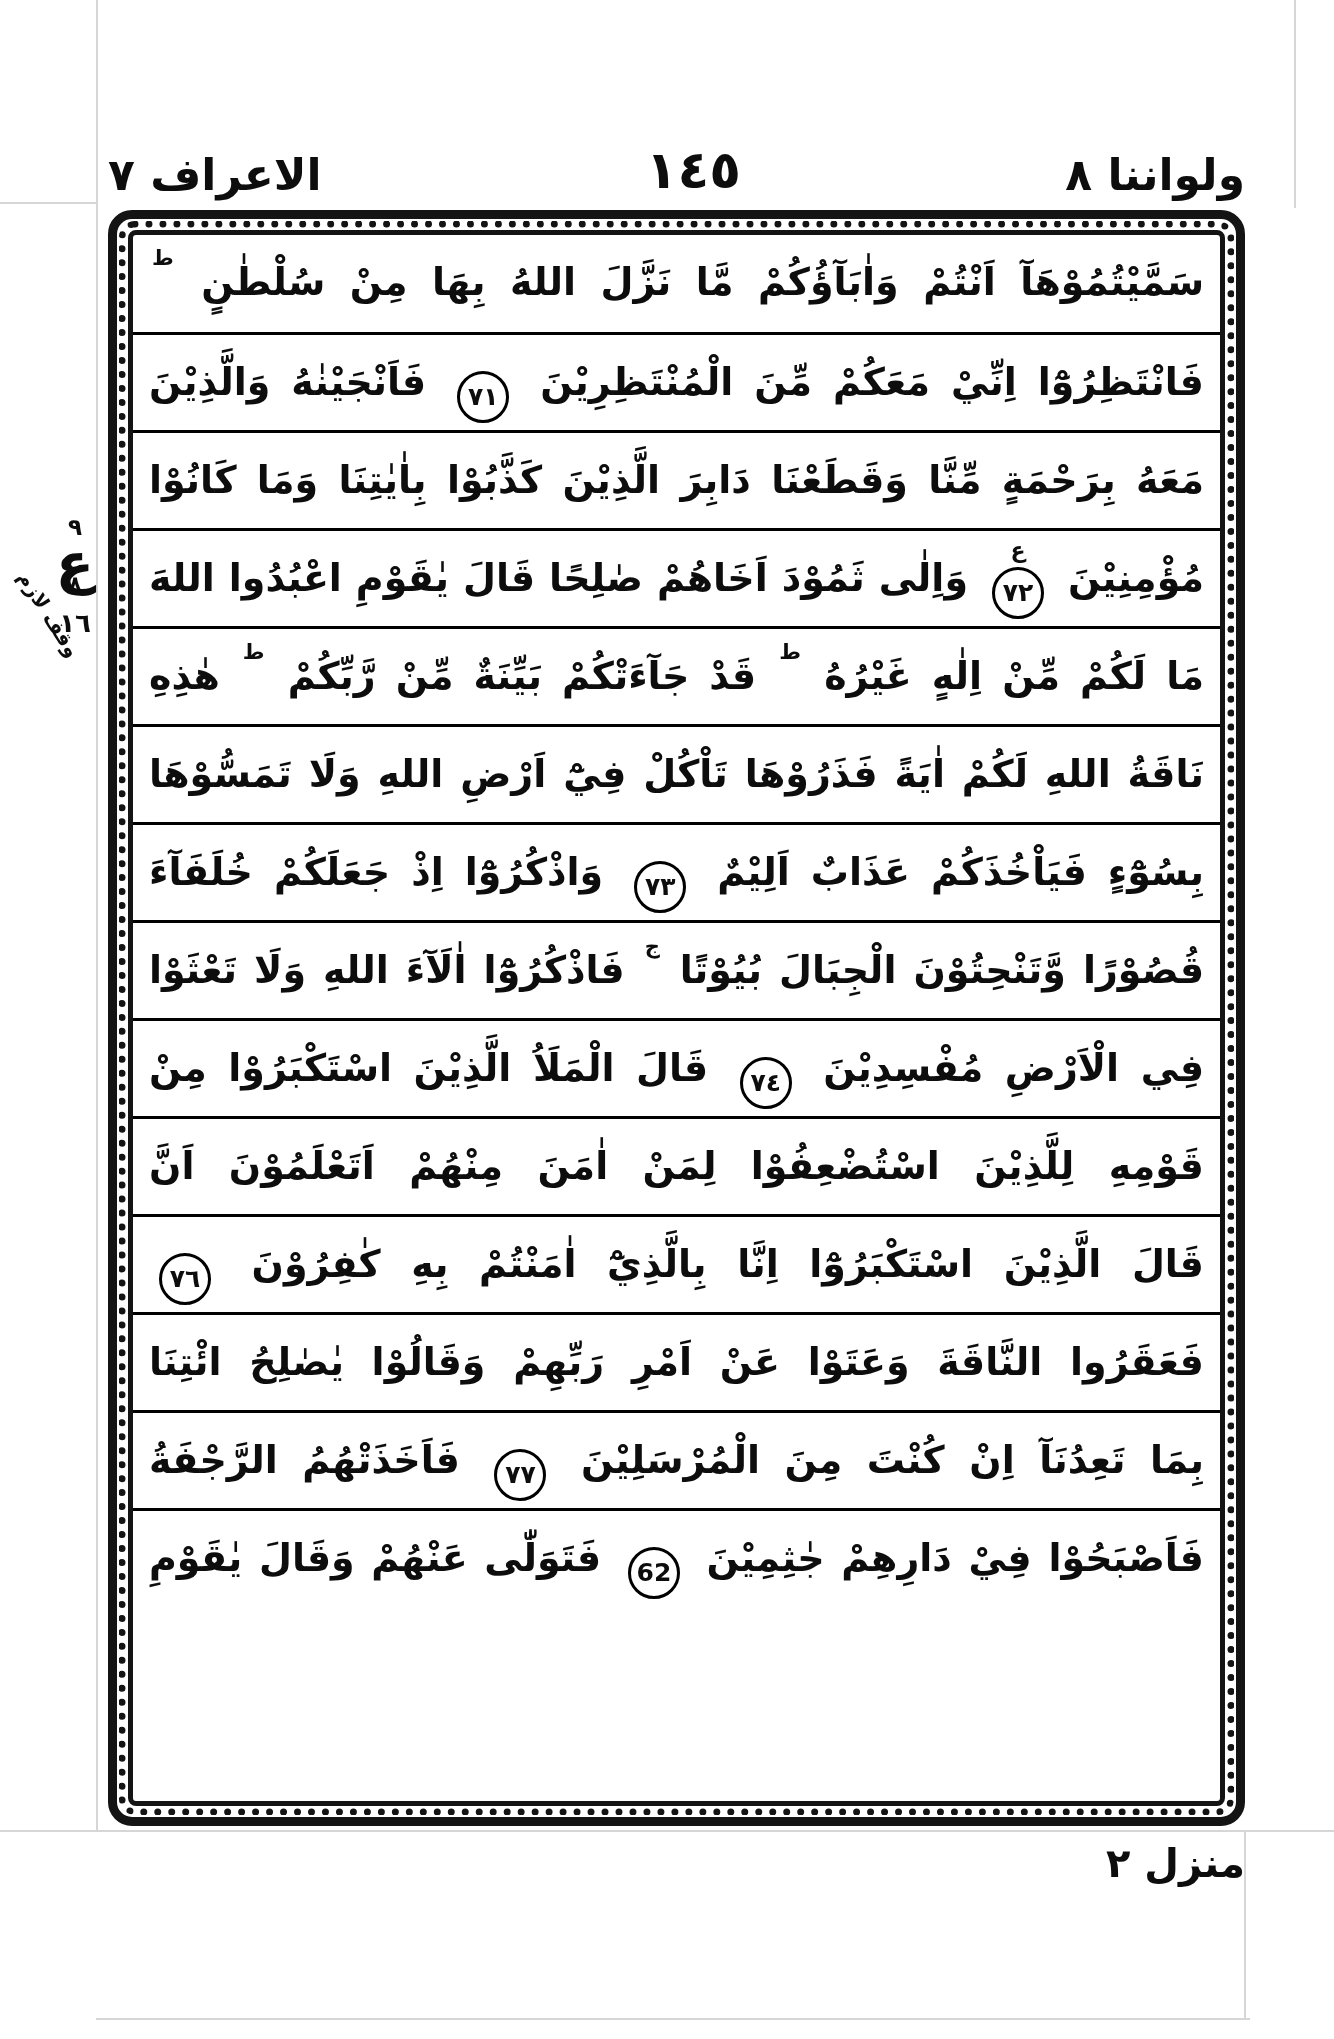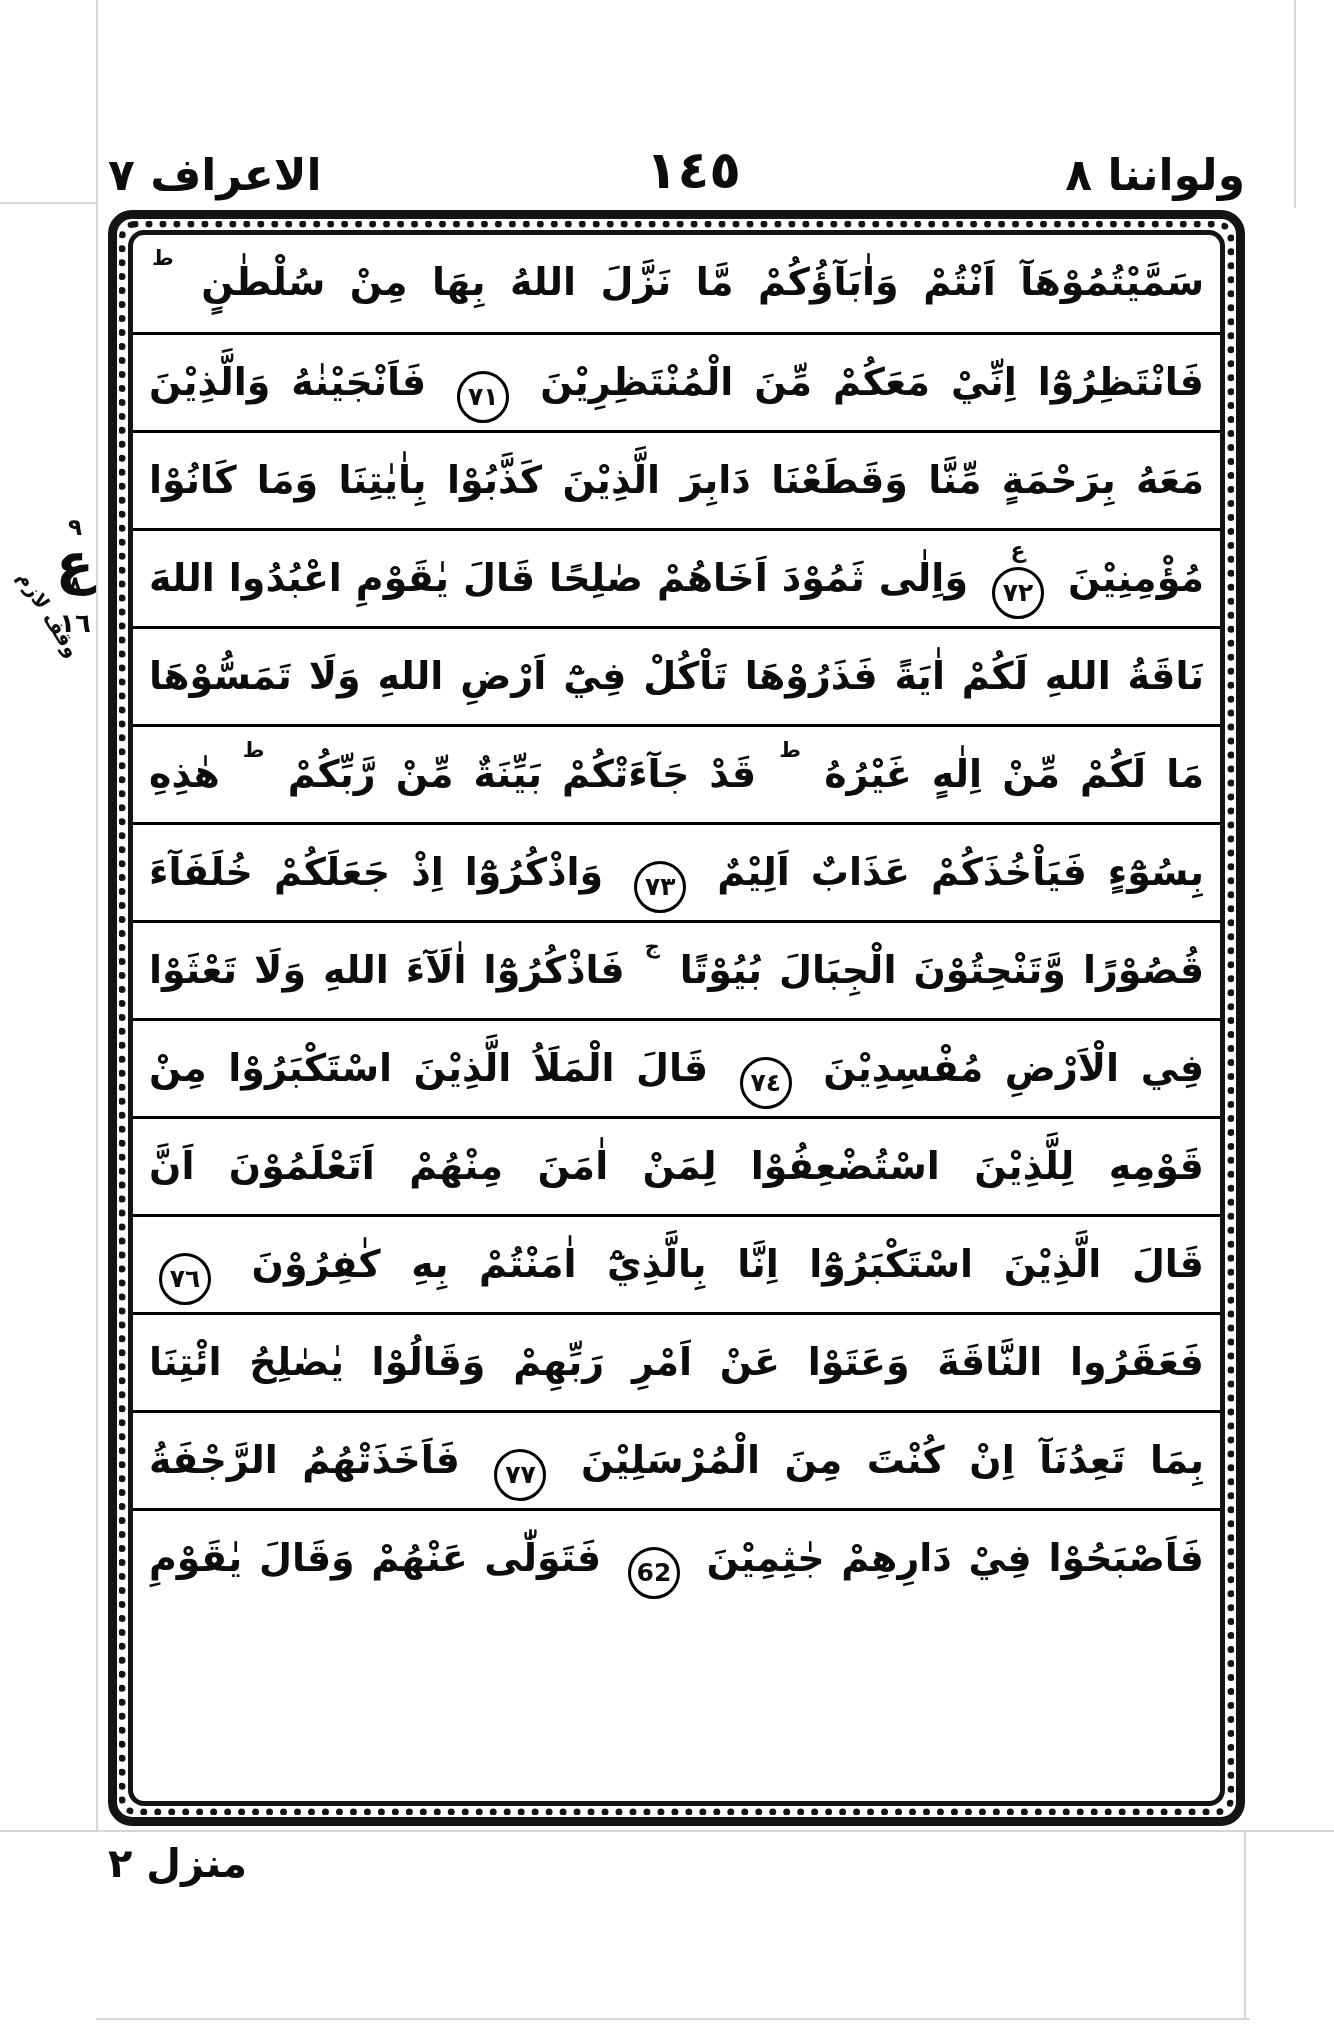--- a/index.html
+++ b/index.html
@@ -22,21 +22,21 @@
     position:absolute; left:108px; top:210px; width:1137px; height:1616px;
     box-sizing:border-box; border:9px solid #141414; border-radius:24px; padding:2px;
     background:#fff;
   }
   .frame-band{
     box-sizing:border-box; width:100%; height:100%;
     border:7px dotted #141414; border-radius:16px; padding:2px;
   }
   .frame-inner{
     box-sizing:border-box; width:100%; height:100%;
-    border:5px solid #141414; border-radius:16px; overflow:hidden;
+    border:5px solid #141414; border-radius:8px; overflow:hidden;
   }
   .lines{
     display:grid; grid-template-rows:repeat(16,1fr);
     width:100%; height:100%; box-sizing:border-box;
   }
   .line{
     direction:rtl; unicode-bidi:embed;
     text-align:justify; text-align-last:justify; text-justify:inter-word;
     font-size:38px; font-weight:bold; line-height:95px;
     padding:0 16px; box-sizing:border-box; white-space:nowrap;
@@ -65,21 +65,21 @@
   .ruku-mid{display:block; font-size:20px; line-height:1; margin-top:-14px;}
   .ruku-bottom{display:block; font-size:26px; line-height:1.1; margin-top:16px;}
   .waqf-note{
     position:absolute; left:-14px; top:86px; white-space:nowrap;
     font-size:20px; direction:rtl;
     transform:rotate(58deg); transform-origin:center;
   }
   
   .manzil{
     position:absolute; left:108px; top:1840px; width:1137px;
-    text-align:left; direction:rtl; font-size:40px; font-weight:bold;
+    text-align:right; direction:rtl; font-size:40px; font-weight:bold;
   }
 </style>
 </head>
 <body>
 
 <div class="page">
 
   <div class="guide" style="left:96px; top:0; width:2px; height:1832px;"></div>
   <div class="guide" style="left:0; top:202px; width:96px; height:2px;"></div>
   <div class="guide" style="left:1294px; top:0; width:2px; height:208px;"></div>
@@ -104,22 +104,22 @@
   </div>
 
   <div class="frame">
     <div class="frame-band">
       <div class="frame-inner">
         <div class="lines">
             <div class="line"><span>سَمَّيْتُمُوْهَآ اَنْتُمْ وَاٰبَآؤُكُمْ مَّا نَزَّلَ اللهُ بِهَا مِنْ سُلْطٰنٍ</span> <span class="pause">ط</span> </div>
             <div class="line"><span>فَانْتَظِرُوْٓا اِنِّيْ مَعَكُمْ مِّنَ الْمُنْتَظِرِيْنَ</span> <span class="ayah">٧١</span> <span>فَاَنْجَيْنٰهُ وَالَّذِيْنَ</span> </div>
             <div class="line"><span>مَعَهُ بِرَحْمَةٍ مِّنَّا وَقَطَعْنَا دَابِرَ الَّذِيْنَ كَذَّبُوْا بِاٰيٰتِنَا وَمَا كَانُوْا</span> </div>
             <div class="line"><span>مُؤْمِنِيْنَ</span> <span class="ayah">٧٢<span class="ruku-mark">ع</span></span> <span>وَاِلٰى ثَمُوْدَ اَخَاهُمْ صٰلِحًا قَالَ يٰقَوْمِ اعْبُدُوا اللهَ</span> </div>
+            <div class="line"><span>مَا لَكُمْ مِّنْ اِلٰهٍ غَيْرُهُ</span> <span class="pause">ط</span> <span>قَدْ جَآءَتْكُمْ بَيِّنَةٌ مِّنْ رَّبِّكُمْ</span> <span class="pause">ط</span> <span>هٰذِهِ</span> </div>
             <div class="line"><span>نَاقَةُ اللهِ لَكُمْ اٰيَةً فَذَرُوْهَا تَاْكُلْ فِيْٓ اَرْضِ اللهِ وَلَا تَمَسُّوْهَا</span> </div>
-            <div class="line"><span>مَا لَكُمْ مِّنْ اِلٰهٍ غَيْرُهُ</span> <span class="pause">ط</span> <span>قَدْ جَآءَتْكُمْ بَيِّنَةٌ مِّنْ رَّبِّكُمْ</span> <span class="pause">ط</span> <span>هٰذِهِ</span> </div>
             <div class="line"><span>بِسُوْٓءٍ فَيَاْخُذَكُمْ عَذَابٌ اَلِيْمٌ</span> <span class="ayah">٧٣</span> <span>وَاذْكُرُوْٓا اِذْ جَعَلَكُمْ خُلَفَآءَ</span> </div>
             <div class="line"><span>قُصُوْرًا وَّتَنْحِتُوْنَ الْجِبَالَ بُيُوْتًا</span> <span class="pause">ج</span> <span>فَاذْكُرُوْٓا اٰلَآءَ اللهِ وَلَا تَعْثَوْا</span> </div>
             <div class="line"><span>فِي الْاَرْضِ مُفْسِدِيْنَ</span> <span class="ayah">٧٤</span> <span>قَالَ الْمَلَاُ الَّذِيْنَ اسْتَكْبَرُوْا مِنْ</span> </div>
             <div class="line"><span>قَوْمِهِ لِلَّذِيْنَ اسْتُضْعِفُوْا لِمَنْ اٰمَنَ مِنْهُمْ اَتَعْلَمُوْنَ اَنَّ</span> </div>
             <div class="line"><span>قَالَ الَّذِيْنَ اسْتَكْبَرُوْٓا اِنَّا بِالَّذِيْٓ اٰمَنْتُمْ بِهِ كٰفِرُوْنَ</span> <span class="ayah">٧٦</span> </div>
             <div class="line"><span>فَعَقَرُوا النَّاقَةَ وَعَتَوْا عَنْ اَمْرِ رَبِّهِمْ وَقَالُوْا يٰصٰلِحُ ائْتِنَا</span> </div>
             <div class="line"><span>بِمَا تَعِدُنَآ اِنْ كُنْتَ مِنَ الْمُرْسَلِيْنَ</span> <span class="ayah">٧٧</span> <span>فَاَخَذَتْهُمُ الرَّجْفَةُ</span> </div>
             <div class="line"><span>فَاَصْبَحُوْا فِيْ دَارِهِمْ جٰثِمِيْنَ</span> <span class="ayah">62</span> <span>فَتَوَلّٰى عَنْهُمْ وَقَالَ يٰقَوْمِ</span> </div>
           </div>
       </div>

